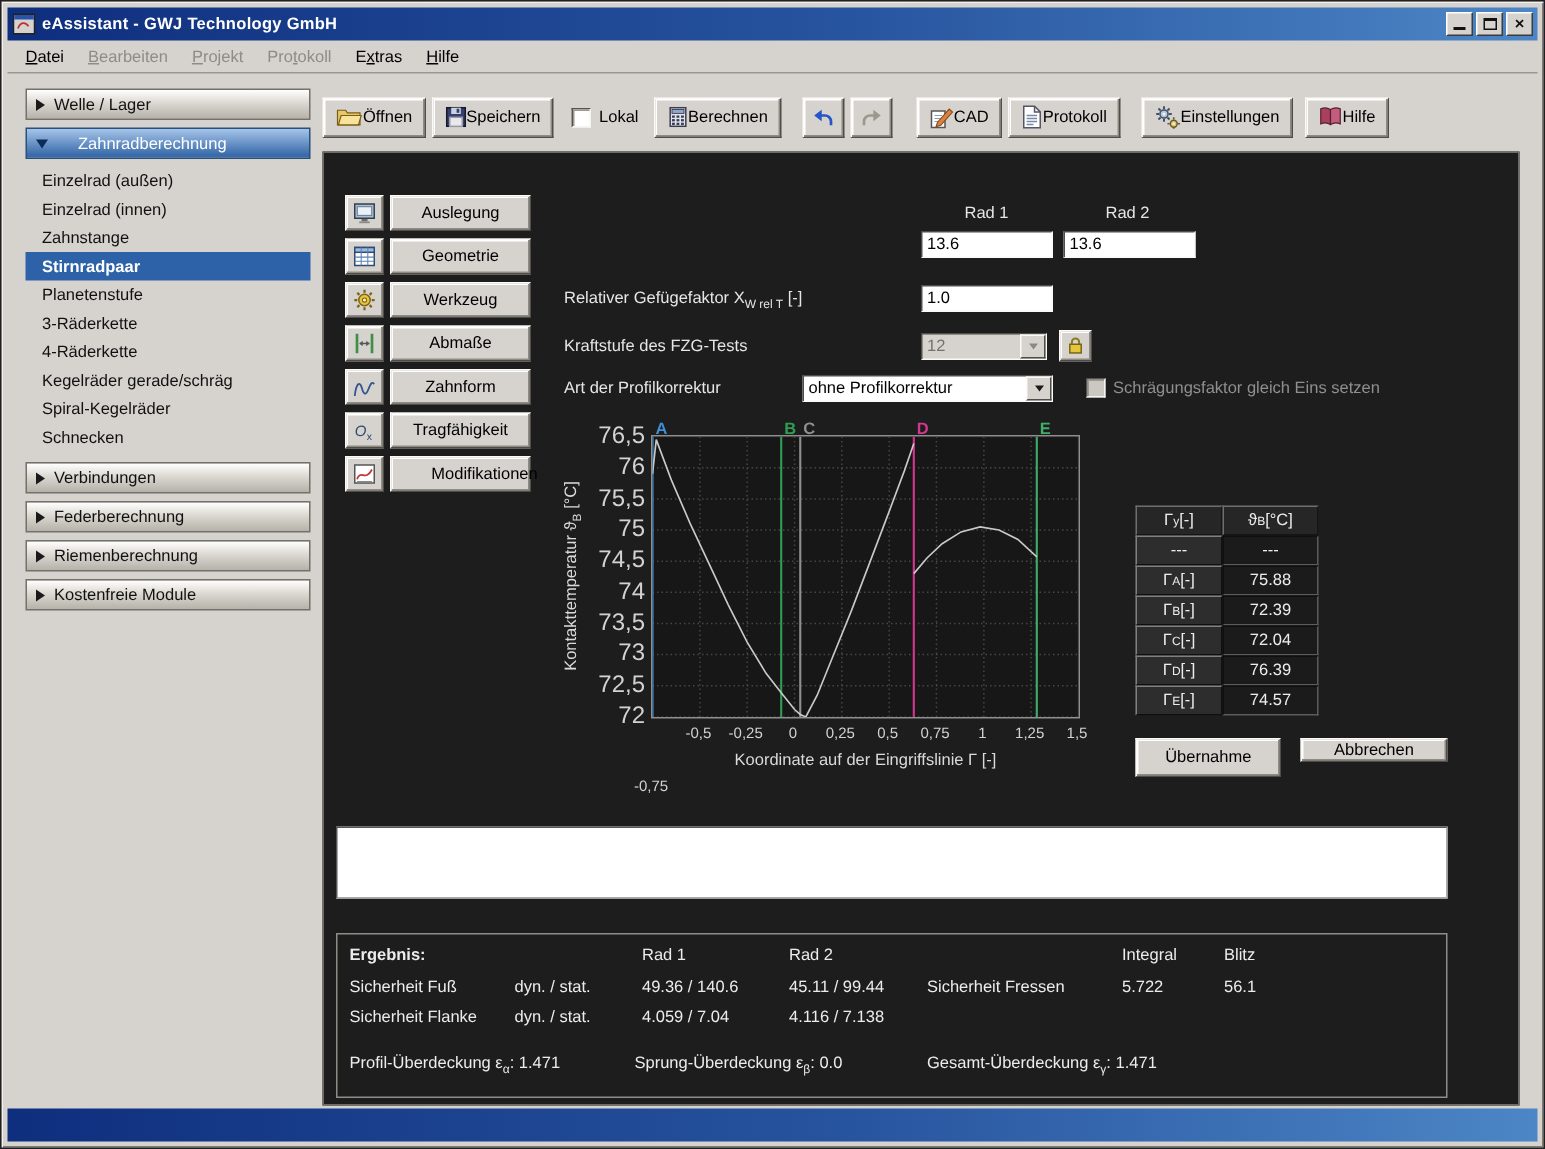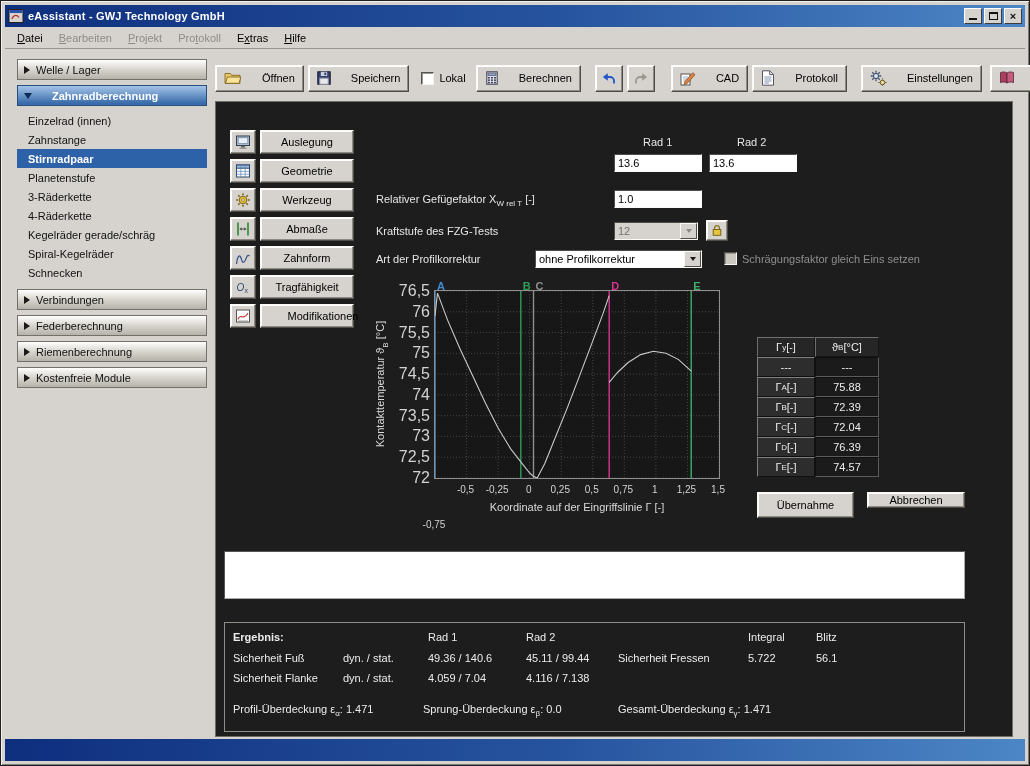--- a/index.html
+++ b/index.html
@@ -11,28 +11,28 @@
 .title-text{flex:1;color:#fff;font-weight:bold;font-size:11px;letter-spacing:.2px;}
 .winbtn{width:18px;height:16px;margin-left:2px;background:#d6d3ce;border:1px solid;border-color:#fff #3c3c3c #3c3c3c #fff;display:flex;align-items:center;justify-content:center;position:relative;}
 .glyph-min{position:absolute;left:4px;bottom:3px;width:8px;height:2px;background:#111;}
 .glyph-max{width:9px;height:8px;border:1px solid #111;border-top:2px solid #111;}
 .glyph-close{font-size:11px;font-weight:bold;color:#111;line-height:1;}
 .menubar{position:absolute;left:4px;top:27px;right:4px;height:21px;display:flex;align-items:center;padding-left:4px;border-bottom:1px solid #999690;}
 .menu-item{padding:3px 8px;color:#000;cursor:default;}
 .menu-item.disabled{color:#8e8c86;}
 .sidebar{position:absolute;left:16px;top:58px;width:190px;bottom:34px;}
 .nav-header{height:21px;margin-bottom:5px;background:linear-gradient(180deg,#ffffff,#dcd9d2 45%,#b5b2aa);border:1px solid #73716a;display:flex;align-items:center;padding:0 6px;gap:6px;color:#111;}
-.nav-header.active{background:linear-gradient(180deg,#a5c4e8,#3a6cab 90%);border-color:#274f7f;color:#fff;font-weight:bold;gap:20px;}
+.nav-header.active{background:linear-gradient(180deg,#a5c4e8,#3a6cab 90%);border-color:#274f7f;color:#fff;font-weight:normal;gap:20px;}
 .tri-right{width:0;height:0;border-top:4px solid transparent;border-bottom:4px solid transparent;border-left:6px solid #1a1a1a;}
 .tri-down{width:0;height:0;border-left:4px solid transparent;border-right:4px solid transparent;border-top:6px solid #0c2b55;}
 .nav-sub{margin:3px 0 7px 0;}
 .nav-item{height:19px;display:flex;align-items:center;padding-left:11px;color:#111;}
 .nav-item.selected{background:#2e62a8;color:#fff;font-weight:bold;}
 .toolbar{position:absolute;left:214px;top:62px;right:18px;height:30px;display:flex;align-items:center;}
-.tbtn{height:27px;display:flex;align-items:center;gap:20px;padding:0 8px;background:#d6d3ce;border:1px solid;border-color:#fbfaf7 #4e4d48 #4e4d48 #fbfaf7;box-shadow:inset -1px -1px 0 #8d8b84, inset 1px 1px 0 #fff;margin-right:4px;color:#000;white-space:nowrap;}
+.tbtn{height:27px;display:flex;align-items:center;gap:0;padding:0 8px;background:#d6d3ce;border:1px solid;border-color:#fbfaf7 #4e4d48 #4e4d48 #fbfaf7;box-shadow:inset -1px -1px 0 #8d8b84, inset 1px 1px 0 #fff;margin-right:4px;color:#000;white-space:nowrap;}
 .tbtn.icon-only{padding:0 5px;}
 .tbtn.disabled{color:#8e8c86;}
 .tb-check{display:flex;align-items:center;gap:5px;margin-right:4px;padding:0 2px;}
 .checkbox{width:13px;height:13px;background:#fff;border:1px solid;border-color:#55534e #f5f4f1 #f5f4f1 #55534e;box-shadow:inset 1px 1px 0 #9a988f;display:inline-block;}
 .checkbox.disabled{background:#cbc8c1;}
 .panel{position:absolute;left:214px;top:100px;right:16px;bottom:28px;background:#1d1d1d;border:1px solid #6e6c66;}
 .raised{background:#d6d3ce;border:1px solid;border-color:#fbfaf7 #4e4d48 #4e4d48 #fbfaf7;box-shadow:inset -1px -1px 0 #8d8b84, inset 1px 1px 0 #fff;}
 .mod-icon-btn{position:absolute;left:14px;width:26px;height:24px;display:flex;align-items:center;justify-content:center;}
 .mod-btn{position:absolute;left:44px;width:94px;height:24px;display:flex;align-items:center;justify-content:center;color:#000;font-size:11px;}
 .flabel{position:absolute;color:#e6e6e6;white-space:nowrap;}
@@ -108,20 +108,21 @@
   <div class="sidebar">
       <div class="nav-header">
         <span class="tri-right"></span>
         <span>Welle / Lager</span>
       </div>
       <div class="nav-header active">
         <span class="tri-down"></span>
         <span>Zahnradberechnung</span>
       </div>
       <div class="nav-sub">
+        <div class="nav-item">Einzelrad (außen)</div>
         <div class="nav-item">Einzelrad (innen)</div>
         <div class="nav-item">Zahnstange</div>
         <div class="nav-item selected">Stirnradpaar</div>
         <div class="nav-item">Planetenstufe</div>
         <div class="nav-item">3-Räderkette</div>
         <div class="nav-item">4-Räderkette</div>
         <div class="nav-item">Kegelräder gerade/schräg</div>
         <div class="nav-item">Spiral-Kegelräder</div>
         <div class="nav-item">Schnecken</div>
       </div>

